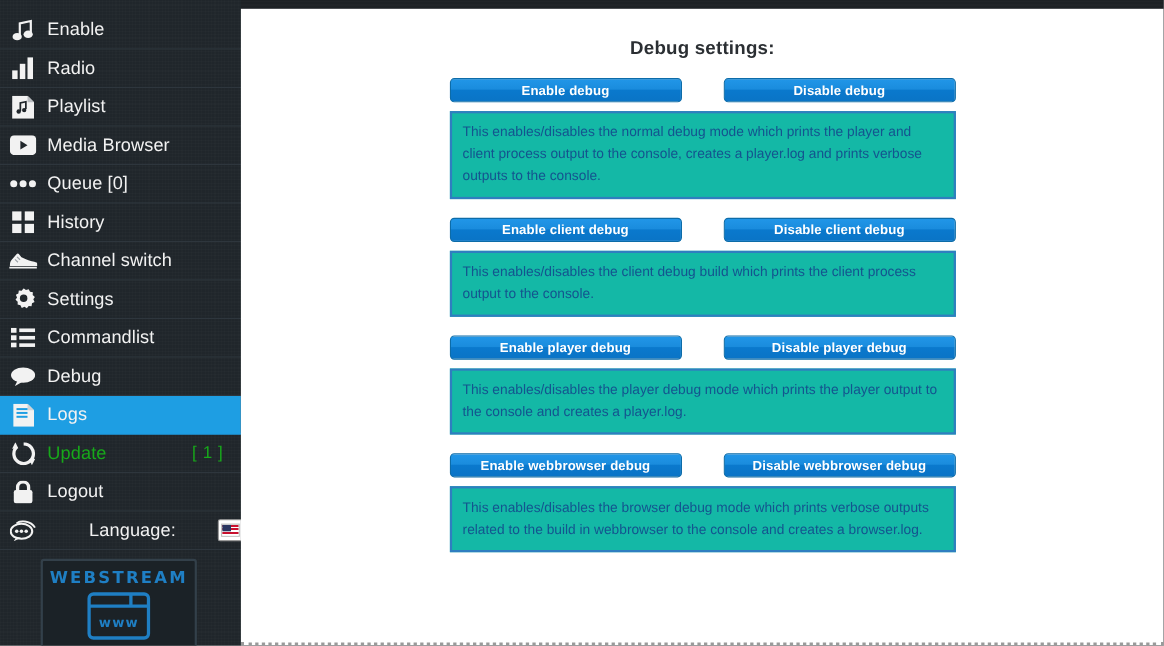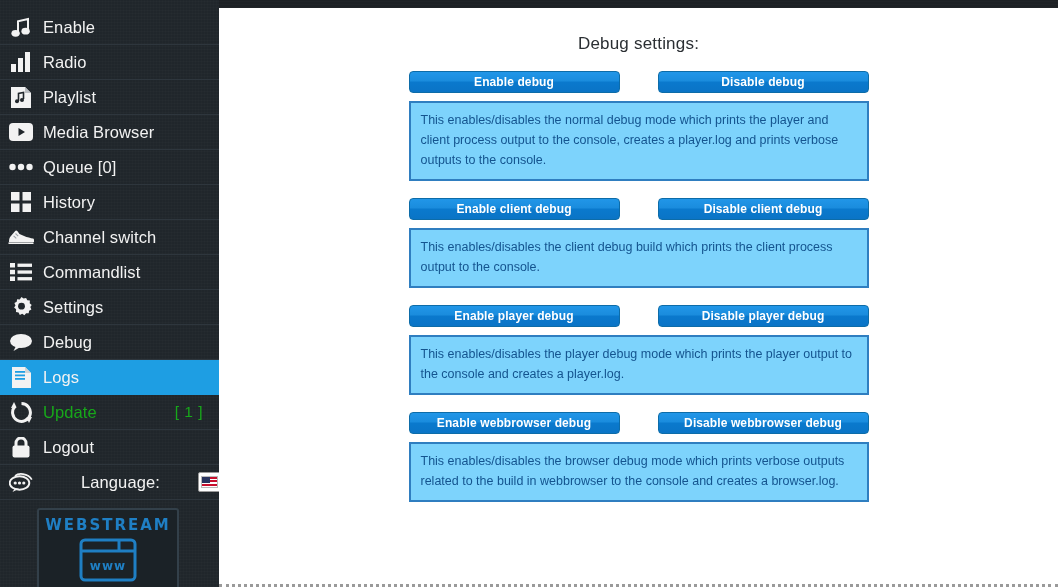--- a/index.html
+++ b/index.html
@@ -145,21 +145,21 @@
     background: #ffffff;
     height: 100%;
     box-sizing: border-box;
     border-bottom: 3px dotted #9a9a9a;
     overflow: hidden;
     position: relative;
   }
   .page-title {
     text-align: center;
     font-size: 17px;
-    font-weight: normal;
+    font-weight: bold;
     color: #2b2f33;
     margin: 26px 0 0 0;
     letter-spacing: .2px;
   }
   .sections {
     width: 460px;
     margin: 0 auto;
     padding-top: 17px;
   }
   .section { margin-bottom: 17px; }
@@ -179,21 +179,21 @@
     display: flex;
     align-items: center;
     justify-content: center;
     box-sizing: border-box;
     cursor: pointer;
     user-select: none;
     letter-spacing: .1px;
   }
   .info {
     margin-top: 8px;
-    background: #7dd3fc;
+    background: #14b8a6;
     border: 2px solid #2f7ec0;
     color: #14548f;
     font-size: 12.5px;
     line-height: 20px;
     padding: 7px 10px 9px 10px;
     box-sizing: border-box;
     width: 460px;
   }
 </style>
 </head>
@@ -267,42 +267,42 @@
         </div>
         <div class="nav-item">
           <span class="ico">
             <svg width="26" height="16" viewBox="0 0 26 16">
               <path d="M1 12.5c0-2 .4-3.6 1.3-4.8L7 2.2c.6-.8 1.7-.9 2.3-.1l2.2 2.8 4.6 2.1c3 1.4 6.9 2 8.9 2.6 1 .3 1 1.2 1 2.2v1.1H1z" fill="#f2f2f2"></path>
               <path d="M0.5 14.2h25" stroke="#f2f2f2" stroke-width="1.6"></path>
               <path d="M7.5 4.5l2.7 2.6M5.6 6.8l2.7 2.6" stroke="#9aa0a6" stroke-width="1.1"></path>
             </svg>
           </span>
           <span class="nav-label">Channel switch</span>
+        </div>
+        <div class="nav-item">
+          <span class="ico">
+            <svg width="21" height="21" viewBox="0 0 21 21">
+              <path d="M10.5 0l2.1 1.6 2.5-.7 1.2 2.3 2.6.4-.2 2.6 2 1.7-1.4 2.2 1.1 2.4-2.3 1.2-.4 2.6-2.6-.1-1.7 2-2.2-1.4-2.4 1.1-1.2-2.3L5 14.9l.1-2.6-2-1.7 1.4-2.2L3.4 6l2.3-1.2L6.1 2.2l2.6.2z" fill="#f2f2f2"></path>
+              <circle cx="10.5" cy="9.2" r="3.4" fill="#20262b"></circle>
+            </svg>
+          </span>
+          <span class="nav-label">Settings</span>
         </div>
         <div class="nav-item">
           <span class="ico">
             <svg width="22" height="18" viewBox="0 0 22 18">
               <rect x="0" y="0" width="5" height="4.5" fill="#f2f2f2"></rect>
               <rect x="0" y="6.8" width="5" height="4.5" fill="#f2f2f2"></rect>
               <rect x="0" y="13.5" width="5" height="4.5" fill="#f2f2f2"></rect>
               <rect x="7.5" y="0.6" width="14.5" height="3.3" fill="#f2f2f2"></rect>
               <rect x="7.5" y="7.4" width="14.5" height="3.3" fill="#f2f2f2"></rect>
               <rect x="7.5" y="14.1" width="14.5" height="3.3" fill="#f2f2f2"></rect>
             </svg>
           </span>
           <span class="nav-label">Commandlist</span>
-        </div>
-        <div class="nav-item">
-          <span class="ico">
-            <svg width="21" height="21" viewBox="0 0 21 21">
-              <path d="M10.5 0l2.1 1.6 2.5-.7 1.2 2.3 2.6.4-.2 2.6 2 1.7-1.4 2.2 1.1 2.4-2.3 1.2-.4 2.6-2.6-.1-1.7 2-2.2-1.4-2.4 1.1-1.2-2.3L5 14.9l.1-2.6-2-1.7 1.4-2.2L3.4 6l2.3-1.2L6.1 2.2l2.6.2z" fill="#f2f2f2"></path>
-              <circle cx="10.5" cy="9.2" r="3.4" fill="#20262b"></circle>
-            </svg>
-          </span>
-          <span class="nav-label">Settings</span>
         </div>
         <div class="nav-item">
           <span class="ico">
             <svg width="22" height="18" viewBox="0 0 22 18">
               <ellipse cx="11" cy="8" rx="11" ry="7" fill="#f2f2f2"></ellipse>
               <path d="M6 13l-2.5 5 7-4z" fill="#f2f2f2"></path>
             </svg>
           </span>
           <span class="nav-label">Debug</span>
         </div>

